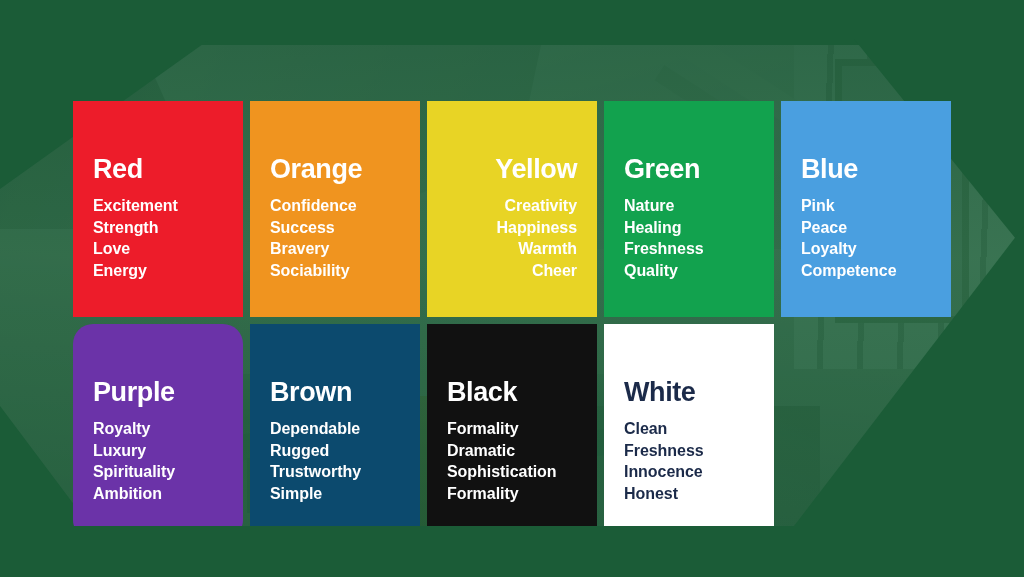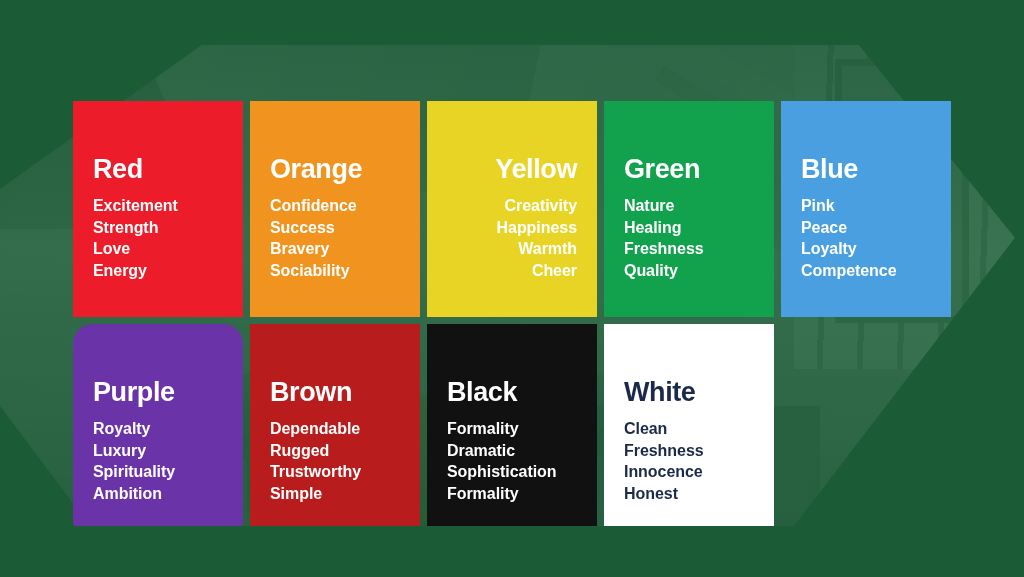--- a/index.html
+++ b/index.html
@@ -323,21 +323,21 @@
     <div class="card" style="background-color: rgb(107, 51, 168); color: rgb(255, 255, 255); border-radius: 20px;">
       <div class="card-title">Purple</div>
       <ul class="card-traits">
         <li>Royalty</li>
         <li>Luxury</li>
         <li>Spirituality</li>
         <li>Ambition</li>
       </ul>
     </div>
 
-    <div class="card" style="background-color: #b91c1c; color: rgb(255, 255, 255);">
+    <div class="card" style="background-color: #0c4a6e; color: rgb(255, 255, 255);">
       <div class="card-title">Brown</div>
       <ul class="card-traits">
         <li>Dependable</li>
         <li>Rugged</li>
         <li>Trustworthy</li>
         <li>Simple</li>
       </ul>
     </div>
 
     <div class="card" style="background-color: rgb(17, 17, 17); color: rgb(255, 255, 255);">

